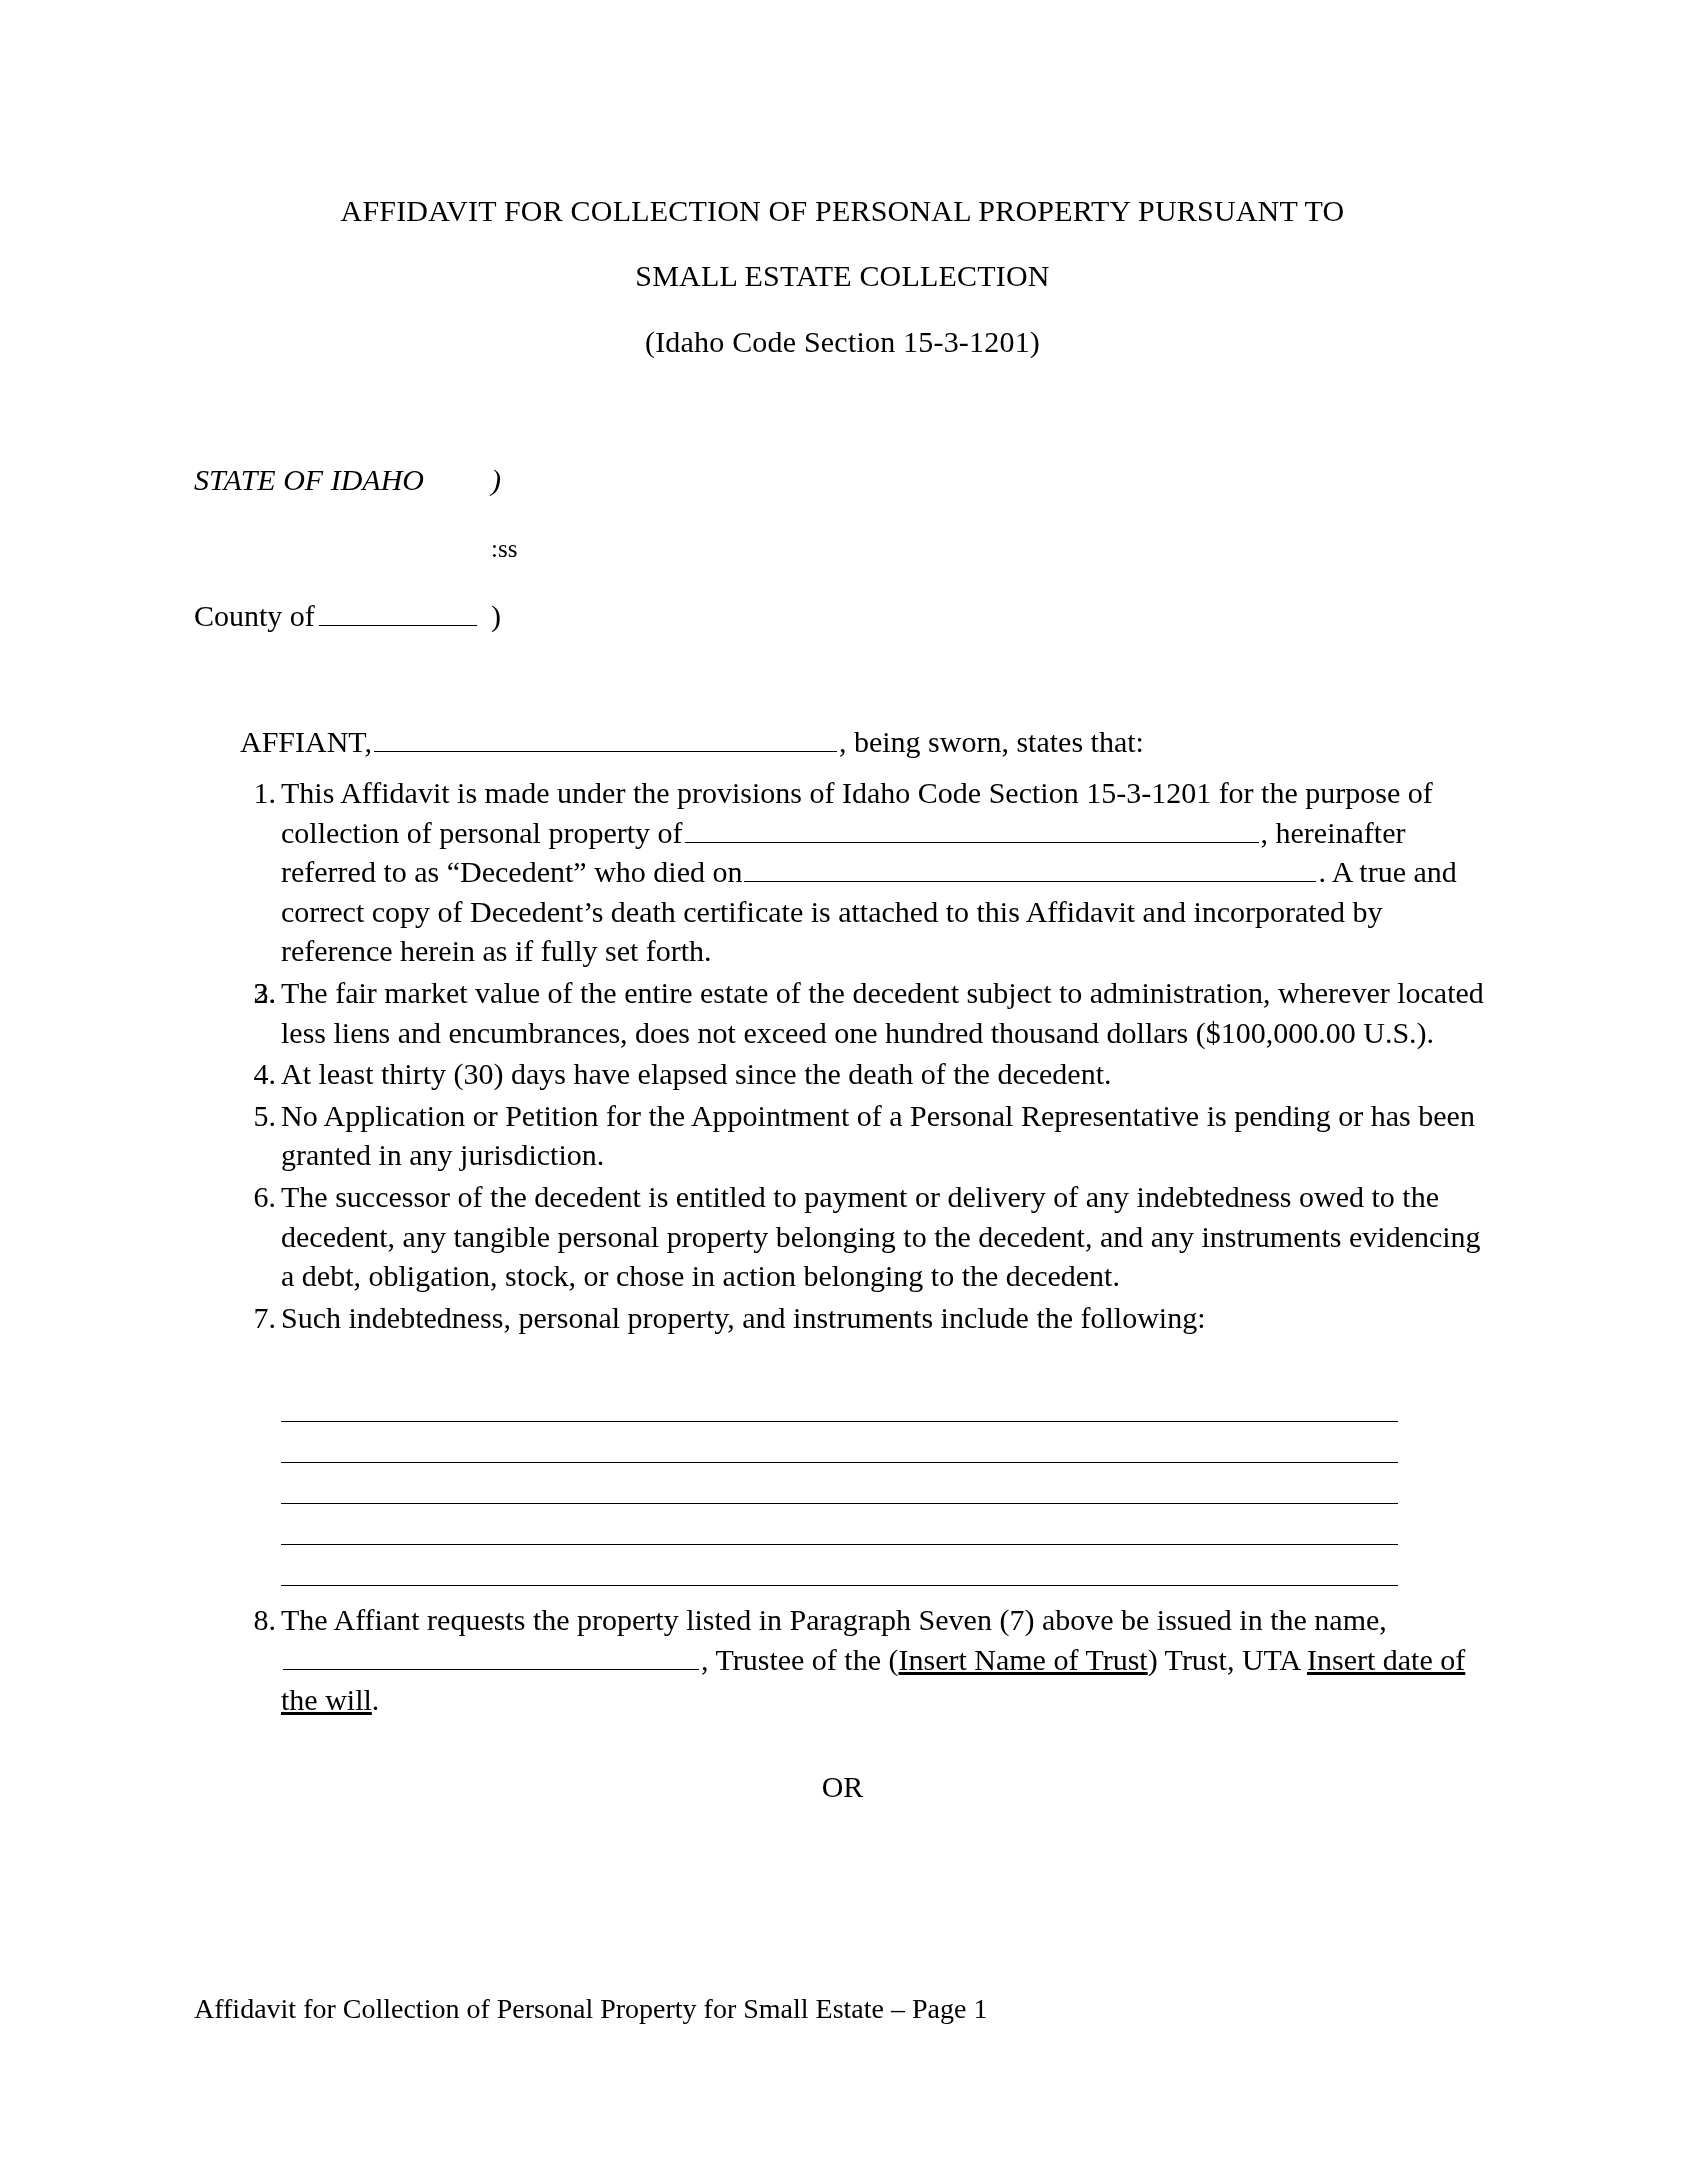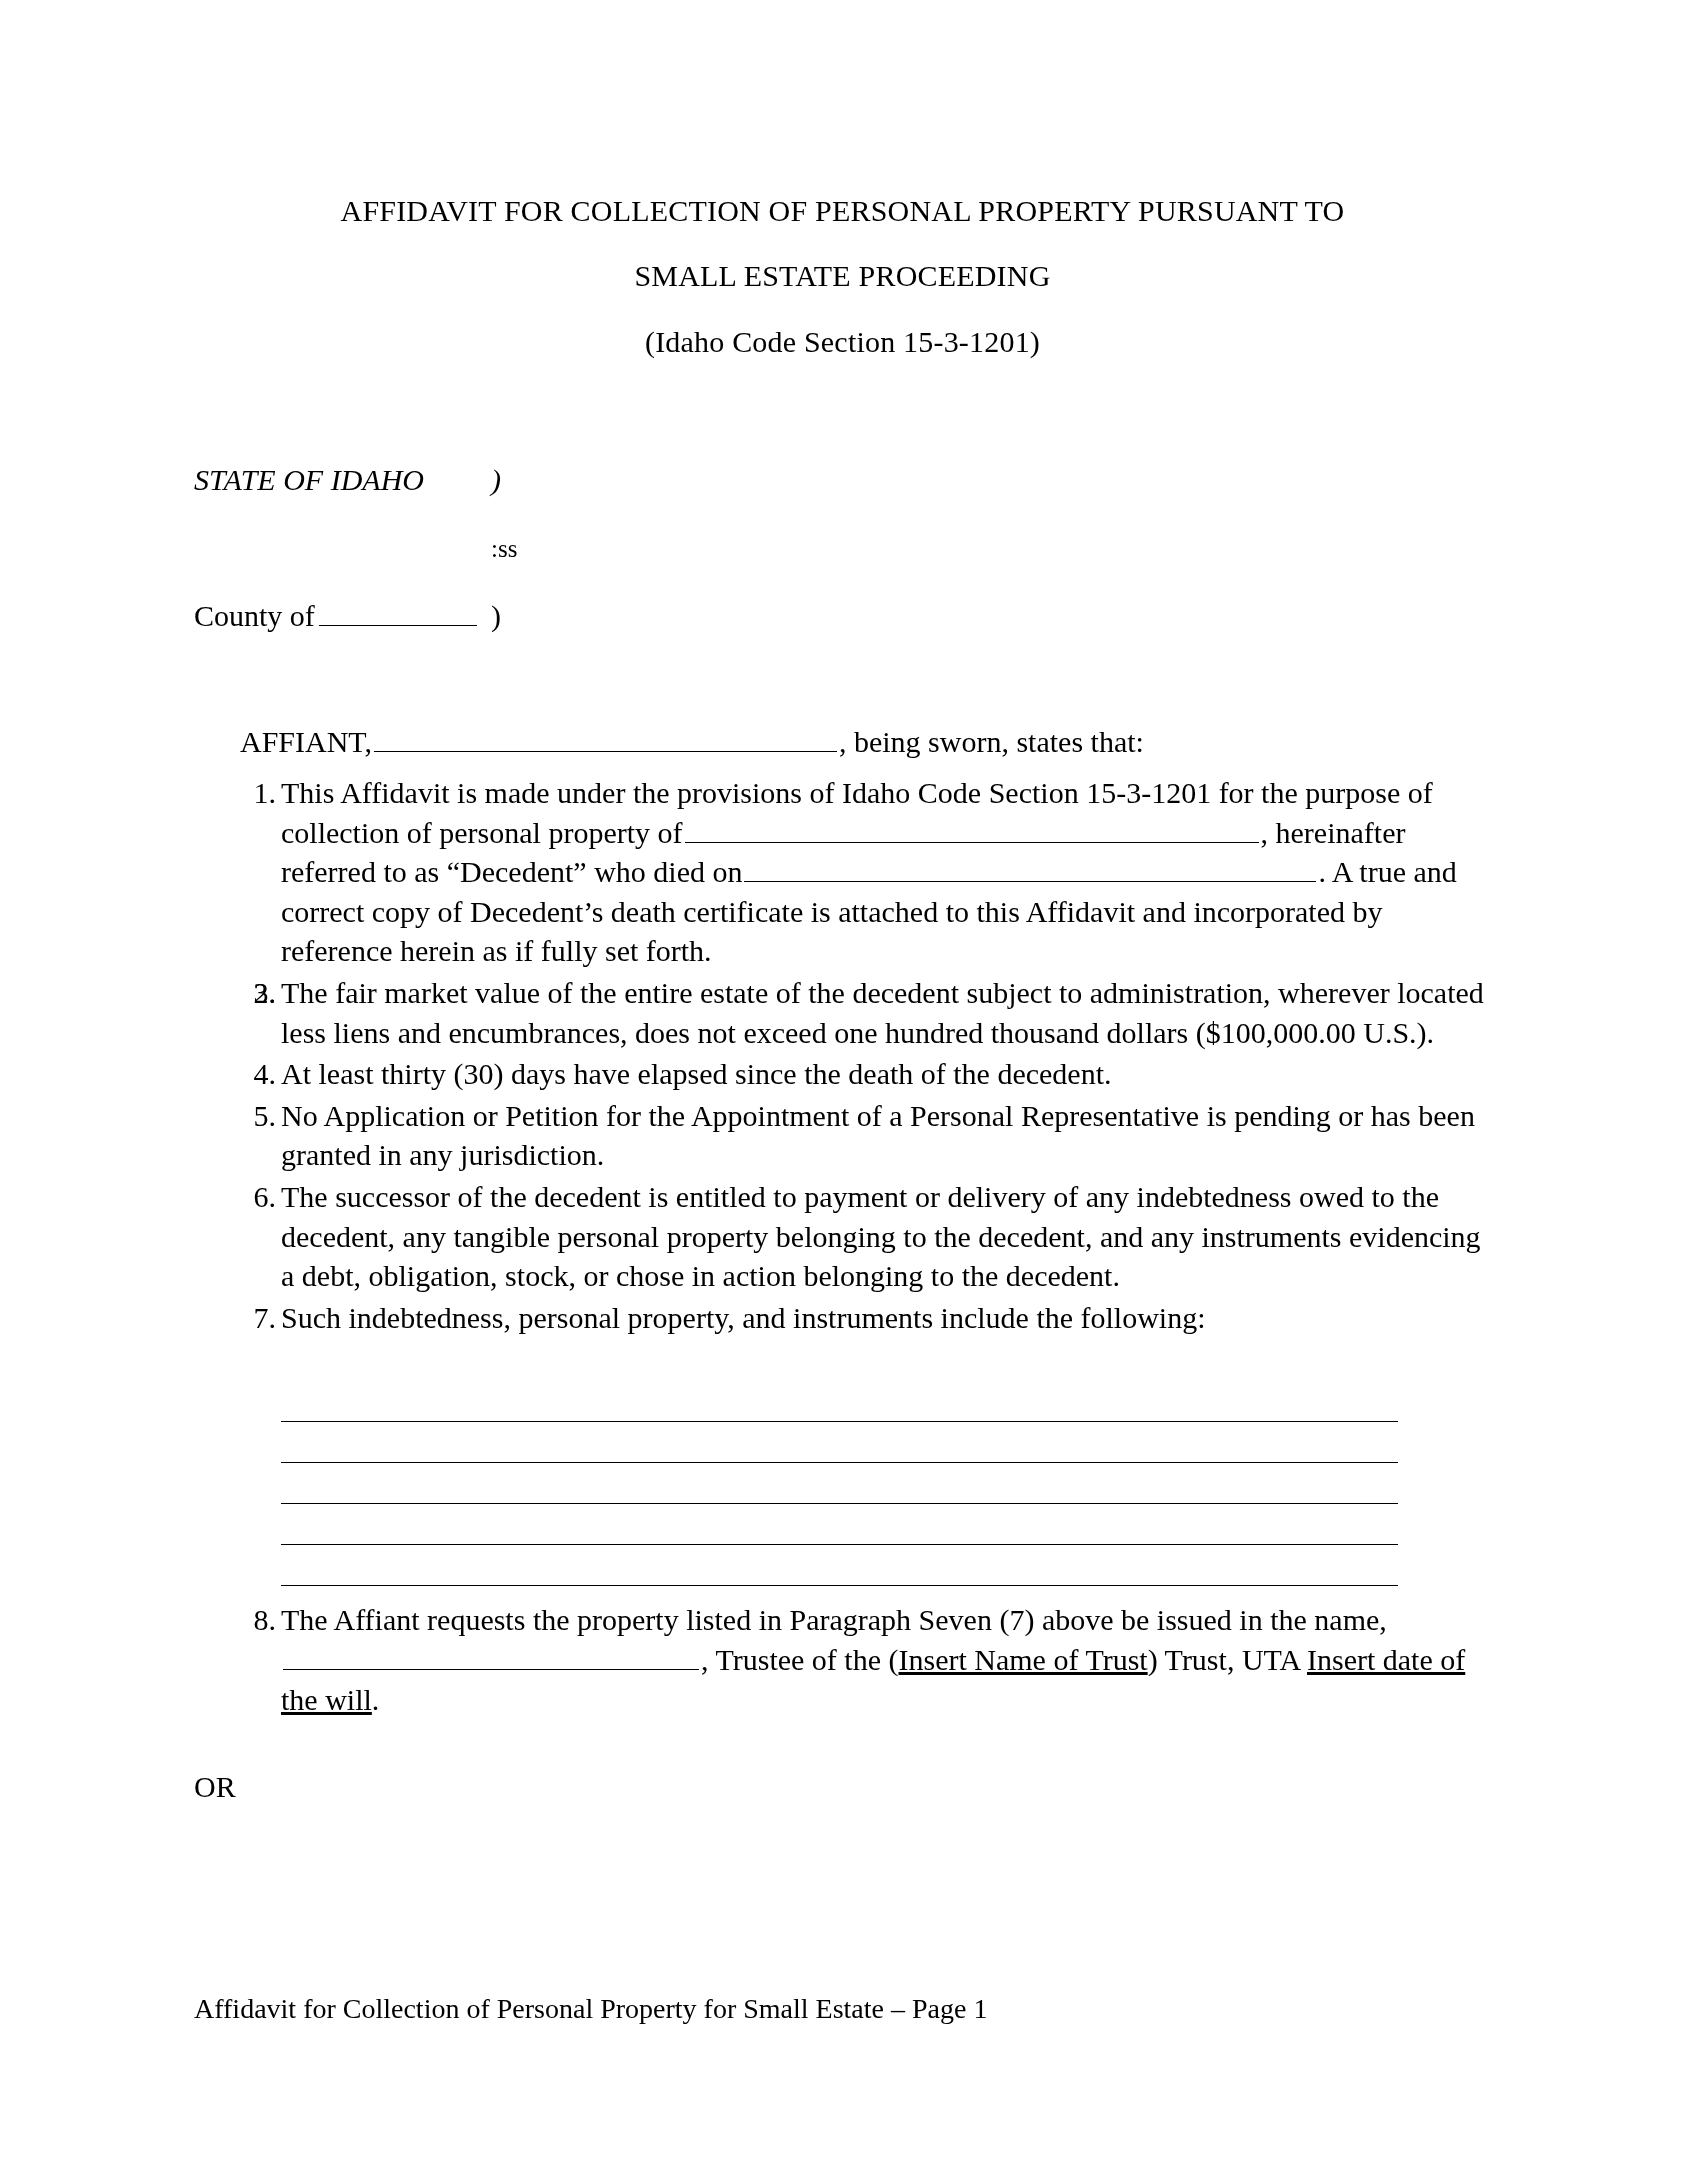--- a/index.html
+++ b/index.html
@@ -144,38 +144,39 @@
     height: 1px;
     margin: 0 2px;
   }
   u.ins {
     text-decoration: underline;
   }
   .or {
     margin-top: 51px;
     margin-left: 0px;
     font-size: 30px;
+    text-align: center;
   }
   .footer {
     position: absolute;
     left: 194px;
     top: 1993px;
     font-size: 28px;
   }
 </style>
 </head>
 <body>
 
 <div class="page">
 
   <div class="content">
 
     <div class="title-block">
       <span class="title-line">AFFIDAVIT FOR COLLECTION OF PERSONAL PROPERTY PURSUANT TO</span>
-      <span class="title-line second">SMALL ESTATE PROCEEDING</span>
+      <span class="title-line second">SMALL ESTATE COLLECTION</span>
       <span class="title-line third">(Idaho Code Section 15-3-1201)</span>
     </div>
 
     <div class="venue">
       <div class="venue-row">
         <span class="venue-label">STATE OF IDAHO</span>
         <span class="venue-paren">)</span>
       </div>
       <div class="venue-ss">:ss</div>
       <div class="venue-row2">

